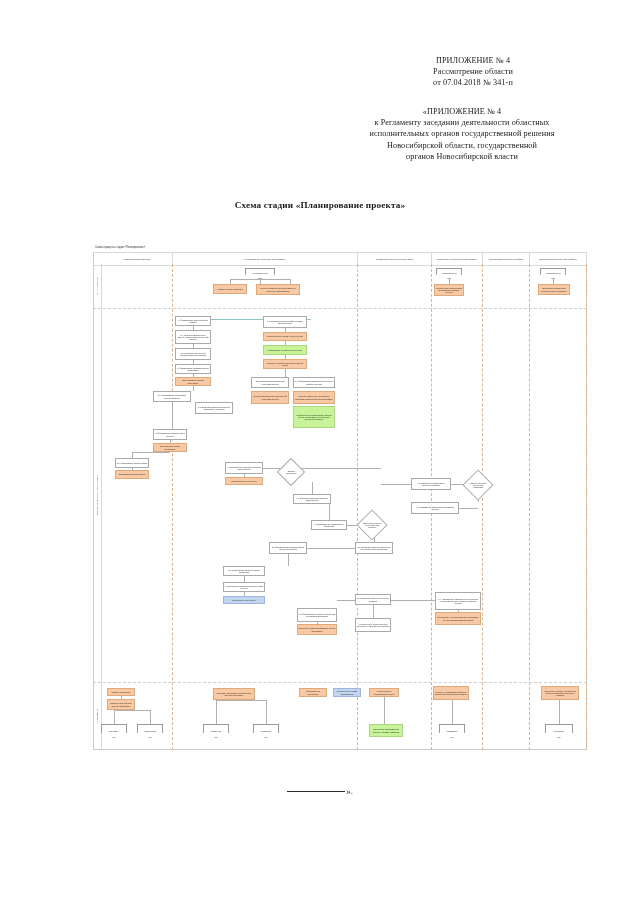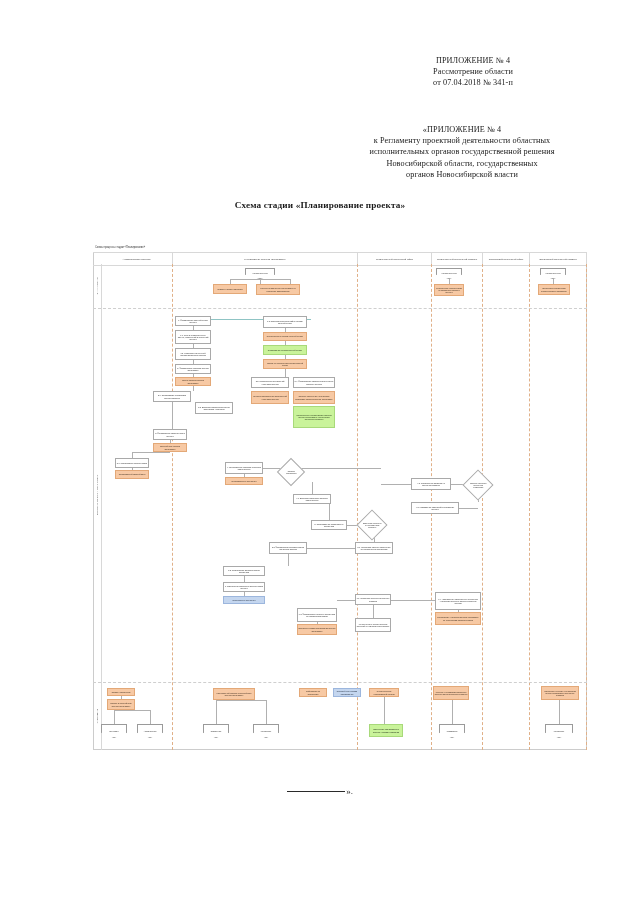--- a/index.html
+++ b/index.html
@@ -16,21 +16,21 @@
   
   .hdr-block{
     position:absolute;
     right:52px;
     text-align:center;
     font-size:8.2px;
     line-height:11.2px;
     letter-spacing:.1px;
   }
   #hdr-a{top:55px;width:230px;}
-  #hdr-b{top:124px;width:252px;}
+  #hdr-b{top:106px;width:252px;}
   .hdr-line{white-space:nowrap;}
 
   .doc-title{
     position:absolute;
     top:200px;left:0;right:0;
     text-align:center;
     font-size:9.2px;
     font-weight:bold;
     letter-spacing:.15px;
   }
@@ -144,23 +144,23 @@
 <div class="page">
 
   <div class="hdr-block" id="hdr-a">
     <div class="hdr-line">ПРИЛОЖЕНИЕ № 4</div>
     <div class="hdr-line">Рассмотрение области</div>
     <div class="hdr-line">от 07.04.2018  № 341-п</div>
   </div>
 
   <div class="hdr-block" id="hdr-b">
     <div class="hdr-line">«ПРИЛОЖЕНИЕ № 4</div>
-    <div class="hdr-line">к Регламенту проектной деятельности областных</div>
+    <div class="hdr-line">к Регламенту заседании деятельности областных</div>
     <div class="hdr-line">исполнительных органов государственной решения</div>
-    <div class="hdr-line">Новосибирской области, государственных</div>
+    <div class="hdr-line">Новосибирской области, государственной</div>
     <div class="hdr-line">органов Новосибирской власти</div>
   </div>
 
   <div class="doc-title">Схема стадии «Планирование проекта»</div>
 
   <div class="chart-wrap">
 
     <div class="chart-title">Схема процесса стадии «Планирование»</div>
 
     <div class="chart-frame"></div>

